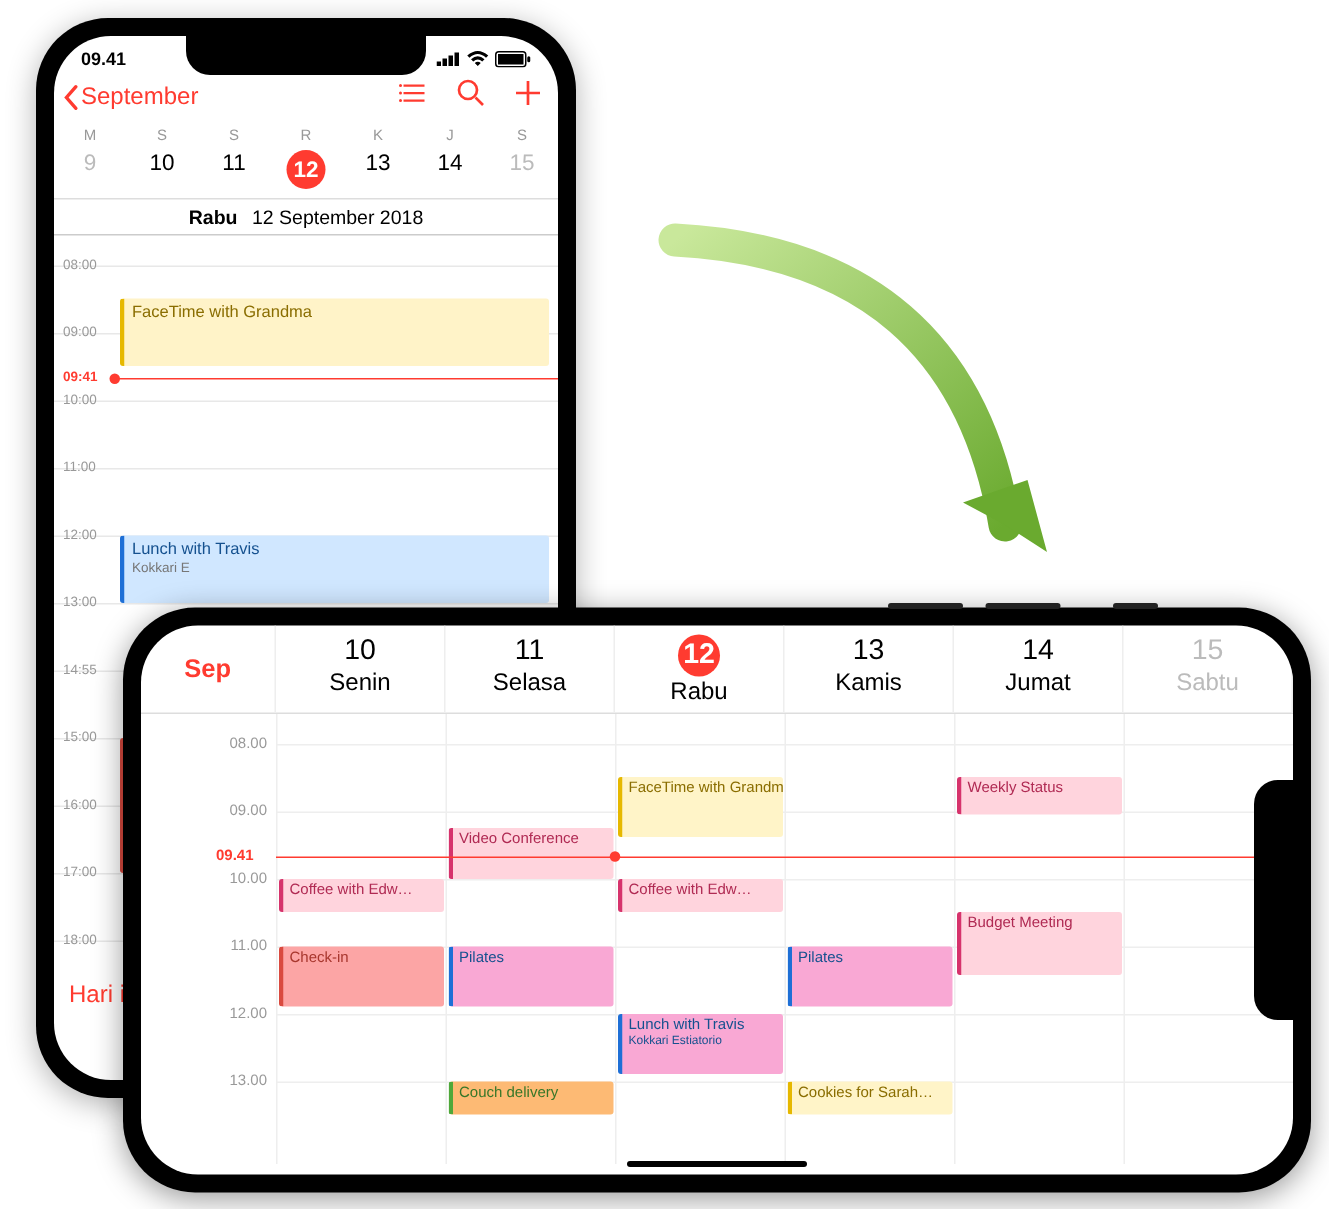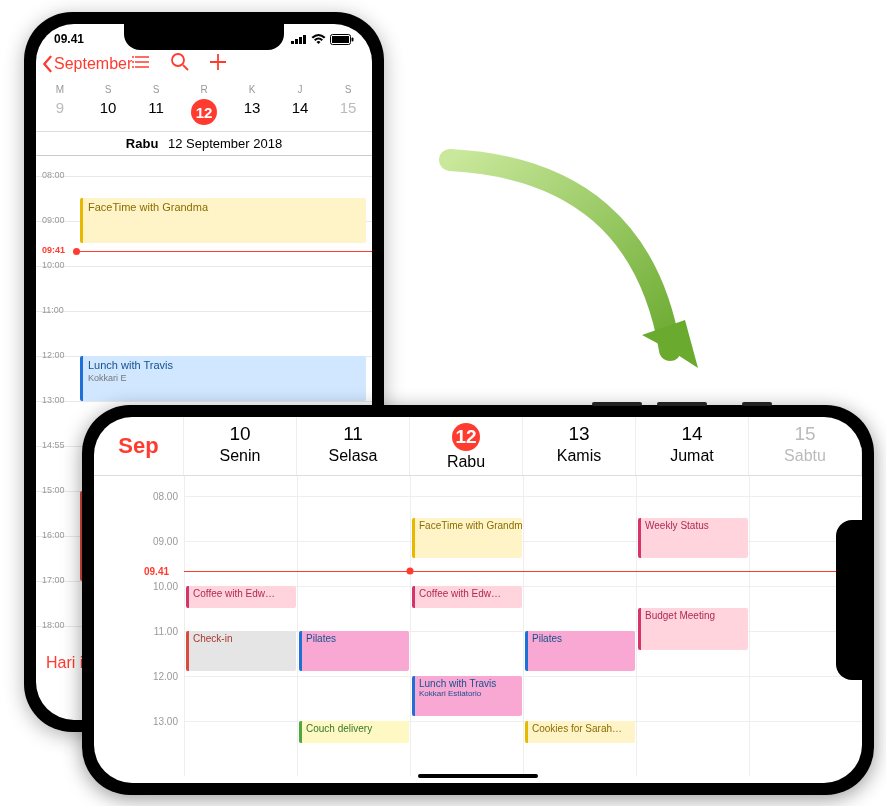--- a/index.html
+++ b/index.html
@@ -7,21 +7,21 @@
 
   
   .phone-portrait { position: absolute; left: 24px; top: 12px; width: 360px; height: 720px; background: #000; border-radius: 48px; padding: 12px; box-shadow: 0 4px 20px rgba(0,0,0,0.3); }
   .phone-portrait .screen { width: 100%; height: 100%; background: #fff; border-radius: 38px; overflow: hidden; position: relative; }
   .notch-p { position: absolute; top: 0; left: 50%; transform: translateX(-50%); width: 160px; height: 26px; background: #000; border-radius: 0 0 16px 16px; z-index: 50; }
 
   .status-bar { display:flex; justify-content:space-between; align-items:center; padding: 8px 18px 2px; font-size: 12px; font-weight:600; }
   .status-right { display:flex; gap:4px; align-items:center; }
   .sig svg, .wifi svg, .batt svg { display:block; }
 
-  .nav { display:flex; align-items:center; justify-content:flex-start; padding: 4px 10px 4px 4px; }
+  .nav { display:flex; align-items:center; justify-content:space-between; padding: 4px 10px 4px 4px; }
   .nav-left { display:flex; align-items:center; color:#ff3b30; font-size:16px; }
   .nav-left svg { width:14px; height:18px; }
   .nav-right { display:flex; gap:18px; align-items:center; }
   .nav-right .ico { color:#ff3b30; }
   .nav-right svg { width:20px; height:20px; }
 
   .weekdays-p { display:flex; text-align:center; font-size:10px; color:#999; padding-top:4px; }
   .weekdays-p div { flex:1; }
   .daynums-p { display:flex; text-align:center; font-size:15px; padding:4px 0 6px; border-bottom:1px solid #ddd;}
   .daynums-p div { flex:1; position:relative; }
@@ -45,43 +45,43 @@
   .ev.red    { background:#ffd7d4; border-color:#d94a3f; color:#a8372e; }
   .today-lbl { position:absolute; bottom:4px; left:10px; font-size:16px; color:#ff3b30; }
 
   
   .phone-land { position:absolute; left:82px; top:405px; width:792px; height:390px; background:#000; border-radius:48px; padding:12px; box-shadow:0 4px 20px rgba(0,0,0,0.4); z-index:20; }
   .phone-land .screen { width:100%; height:100%; background:#fff; border-radius:38px; overflow:hidden; position:relative; }
   .notch-l { position:absolute; right:0; top:50%; transform:translateY(-50%); width:26px; height:160px; background:#000; border-radius:16px 0 0 16px; z-index:50; }
   .land-btn { position:absolute; background:#222; border-radius:2px; }
 
   .week-head { display:flex; border-bottom:1px solid #ddd; }
-  .wh-first { width:90px; display:flex; align-items:center; justify-content:center; color:#ff3b30; font-weight:600; font-size:22px; border-right:1px solid #eee; }
+  .wh-first { width:90px; display:flex; align-items:center; justify-content:center; color:#ff3b30; font-weight:600; font-size:17px; border-right:1px solid #eee; }
   .wh-col { flex:1; text-align:center; padding:6px 0 4px; border-right:1px solid #eee; }
   .wh-col .num { font-size:19px; }
   .wh-col .name { font-size:16px; margin-top:2px; }
   .wh-col.dim .num, .wh-col.dim .name { color:#bbb; }
   .wh-col.today .num { display:inline-flex; width:28px; height:28px; border-radius:50%; background:#ff3b30; color:#fff; align-items:center; justify-content:center; font-weight:600; }
 
   .week-grid { position:relative; height:300px; display:flex; }
   .wg-times { width:90px; position:relative; }
   .wg-times .t { position:absolute; right:6px; font-size:10px; color:#999; transform:translateY(-50%); }
   .wg-cols { flex:1; display:flex; position:relative; }
   .wg-col { flex:1; border-left:1px solid #eee; position:relative; }
   .wg-hr { position:absolute; left:90px; right:0; border-top:1px solid #eee; }
   .week-now { position:absolute; left:90px; right:0; height:1px; background:#ff3b30; z-index:5; }
   .week-now-lbl { position:absolute; left:50px; font-size:10px; color:#ff3b30; font-weight:600; transform:translateY(-50%); z-index:5;}
   .week-now-dot { position:absolute; width:7px; height:7px; border-radius:50%; background:#ff3b30; transform:translate(-50%,-50%); z-index:6; }
   .wev { position:absolute; left:1px; right:1px; border-left:3px solid; padding:2px 4px; font-size:10px; overflow:hidden; border-radius:2px; white-space:nowrap; }
   .wev .loc { font-size:8px; color:#15518f; display:block; }
   .wev.yellow { background:#fff4c8; border-color:#e6b800; color:#8a6d00; }
   .wev.pink   { background:#ffd4dd; border-color:#d6336c; color:#b02a53; }
   .wev.blue   { background:#f9a8d4; border-color:#1e6fd6; color:#15518f; }
-  .wev.red    { background:#e5e5e5; border-color:#d94a3f; color:#a8372e; }
-  .wev.green  { background:#fef9c3; border-color:#4fa83a; color:#387728; }
+  .wev.red    { background:#fca5a5; border-color:#d94a3f; color:#a8372e; }
+  .wev.green  { background:#fdba74; border-color:#4fa83a; color:#387728; }
   .home-ind { position:absolute; bottom:5px; left:50%; transform:translateX(-50%); width:120px; height:4px; background:#000; border-radius:3px; }
 
   
   .arrow { position:absolute; left:380px; top:140px; width:360px; height:300px; z-index:30; pointer-events:none; }
 </style>
 </head>
 <body>
 
 <div class="phone-portrait">
   <div class="screen">
@@ -276,37 +276,38 @@
       <div class="week-now-dot" style="top:95px;left:calc(90px + (100% - 90px)/6*2)"></div>
 
       <div class="wg-cols">
 
         <div class="wg-col">
           <div class="wev pink" style="top:110px;height:22px">Coffee with Edw…</div>
           <div class="wev red" style="top:155px;height:40px">Check-in</div>
         </div>
 
         <div class="wg-col">
+          <div class="wev pink" style="top:76px;height:34px">Video Conference</div>
           <div class="wev blue" style="top:155px;height:40px">Pilates</div>
           <div class="wev green" style="top:245px;height:22px">Couch delivery</div>
         </div>
 
         <div class="wg-col">
           <div class="wev yellow" style="top:42px;height:40px">FaceTime with Grandma</div>
           <div class="wev pink" style="top:110px;height:22px">Coffee with Edw…</div>
           <div class="wev blue" style="top:200px;height:40px"><span>Lunch with Travis</span><span class="loc">Kokkari Estiatorio</span></div>
         </div>
 
         <div class="wg-col">
           <div class="wev blue" style="top:155px;height:40px">Pilates</div>
           <div class="wev yellow" style="top:245px;height:22px">Cookies for Sarah…</div>
         </div>
 
         <div class="wg-col">
-          <div class="wev pink" style="top:42px;height:40px">Weekly Status</div>
+          <div class="wev pink" style="top:42px;height:25px">Weekly Status</div>
           <div class="wev pink" style="top:132px;height:42px">Budget Meeting</div>
         </div>
 
         <div class="wg-col"></div>
       </div>
     </div>
     <div class="home-ind"></div>
   </div>
 </div>
 

